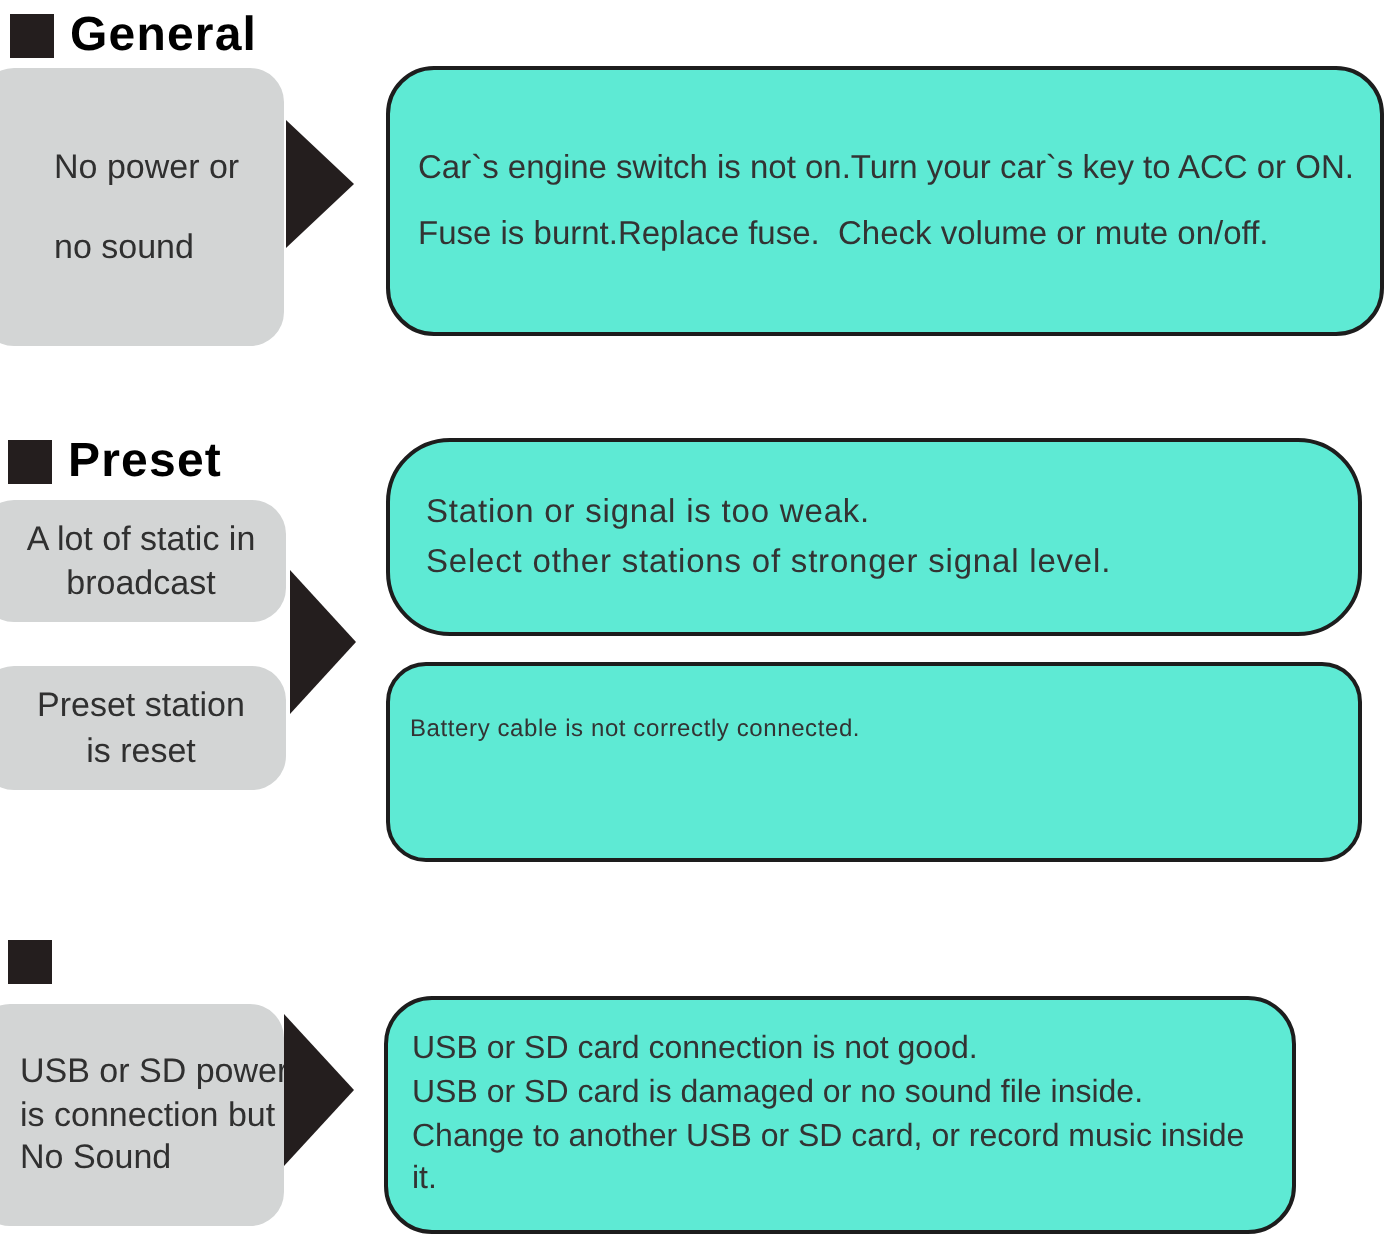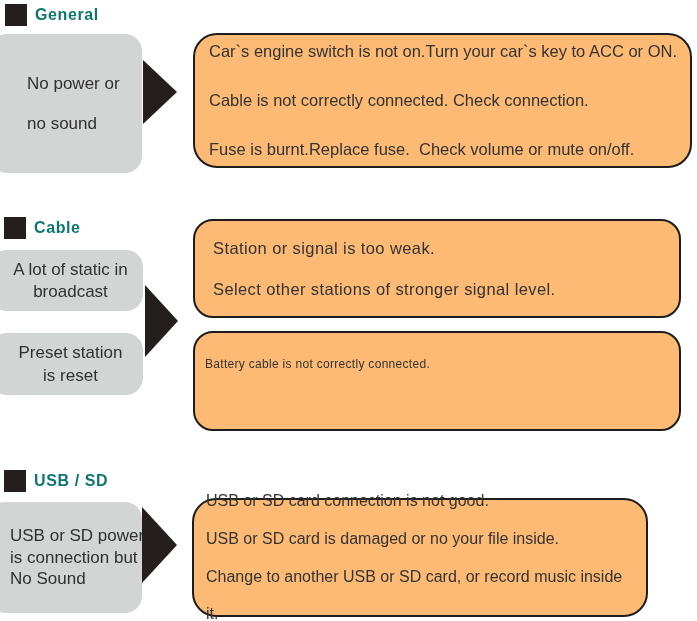--- a/index.html
+++ b/index.html
@@ -9,21 +9,21 @@
     background:#ffffff;
     overflow:hidden;
     font-family:"Liberation Sans",sans-serif;
     color:#2e2e2e;
   }
   *{box-sizing:border-box;}
 
   
   .hdr{position:absolute;display:flex;align-items:center;gap:8px;}
   .sq{width:22px;height:22px;background:#241e1e;flex:0 0 auto;}
-  .hdr h2{margin:0;font-size:16px;font-weight:bold;color:#0f766e;letter-spacing:.6px;text-align:right;}
+  .hdr h2{margin:0;font-size:24px;font-weight:bold;color:#000000;letter-spacing:.6px;text-align:right;}
 
   
   .cause{
     position:absolute;
     background:#d3d5d5;
     border-radius:17px;
     display:flex;flex-direction:column;justify-content:center;
     color:#303030;
   }
   .cause .line{white-space:pre;}
@@ -31,40 +31,39 @@
   
   .arrow{
     position:absolute;width:0;height:0;
     border-style:solid;border-color:transparent;
     border-right-width:0;
   }
 
   
   .result{
     position:absolute;
-    background:#fdba74;
+    background:#5eead4;
     border:2px solid #1d1d1d;
     display:flex;flex-direction:column;justify-content:center;
     color:#333333;
-    gap:16px;
   }
   .result .line{white-space:pre;}
 
   
   #hdr1{left:5px;top:4px;}
   #cause1{left:-10px;top:34px;width:152px;height:139px;padding-left:37px;font-size:17px;line-height:40px;}
   #arrow1{left:143px;top:60px;border-width:32px 0 32px 34px;border-left-color:#241e1e;}
   #result1{left:193px;top:33px;width:499px;height:135px;border-radius:24px;padding-left:14px;font-size:16.5px;line-height:33px;}
 
   
   #hdr2{left:4px;top:217px;}
   #cause2a{left:-10px;top:250px;width:153px;height:61px;font-size:17px;line-height:22px;text-align:center;padding-left:8px;}
   #cause2b{left:-10px;top:333px;width:153px;height:62px;font-size:17px;line-height:23px;text-align:center;padding-left:8px;}
   #arrow2{left:145px;top:285px;border-width:36px 0 36px 33px;border-left-color:#241e1e;}
-  #result2a{left:193px;top:219px;width:488px;height:99px;border-radius:20px;padding-left:18px;font-size:16.5px;line-height:25px;letter-spacing:.4px;}
+  #result2a{left:193px;top:219px;width:488px;height:99px;border-radius:32px;padding-left:18px;font-size:16.5px;line-height:25px;letter-spacing:.4px;}
   #result2b{left:193px;top:331px;width:488px;height:100px;border-radius:20px;padding:20px 10px 0 10px;justify-content:flex-start;font-size:12px;line-height:23.5px;letter-spacing:.3px;}
 
   
   #hdr3{left:4px;top:470px;}
   #cause3{left:-12px;top:502px;width:154px;height:111px;padding-left:22px;font-size:17px;line-height:21.5px;}
   #arrow3{left:142px;top:507px;border-width:38px 0 38px 35px;border-left-color:#241e1e;}
   #result3{left:192px;top:498px;width:456px;height:119px;border-radius:24px;padding:5px 12px;justify-content:center;font-size:16px;line-height:21.6px;}
 </style>
 </head>
 <body>
@@ -78,27 +77,26 @@
 
   <div class="cause" id="cause1">
     <div class="line">No power or</div>
     <div class="line">no sound</div>
   </div>
 
   <div class="arrow" id="arrow1"></div>
 
   <div class="result" id="result1">
     <div class="line">Car`s engine switch is not on.Turn your car`s key to ACC or ON.</div>
-    <div class="line">Cable is not correctly connected. Check connection.</div>
     <div class="line">Fuse is burnt.Replace fuse.  Check volume or mute on/off.</div>
   </div>
 
   <div class="hdr" id="hdr2">
     <span class="sq"></span>
-    <h2>Cable</h2>
+    <h2>Preset</h2>
   </div>
 
   <div class="cause" id="cause2a">
     <div class="line">A lot of static in</div>
     <div class="line">broadcast</div>
   </div>
 
   <div class="cause" id="cause2b">
     <div class="line">Preset station</div>
     <div class="line">is reset</div>
@@ -110,31 +108,30 @@
     <div class="line">Station or signal is too weak.</div>
     <div class="line">Select other stations of stronger signal level.</div>
   </div>
 
   <div class="result" id="result2b">
     <div class="line">Battery cable is not correctly connected.</div>
   </div>
 
   <div class="hdr" id="hdr3">
     <span class="sq"></span>
-    <h2>USB / SD</h2>
   </div>
 
   <div class="cause" id="cause3">
     <div class="line">USB or SD power</div>
     <div class="line">is connection but</div>
     <div class="line">No Sound</div>
   </div>
 
   <div class="arrow" id="arrow3"></div>
 
   <div class="result" id="result3">
     <div class="line">USB or SD card connection is not good.</div>
-    <div class="line">USB or SD card is damaged or no your file inside.</div>
+    <div class="line">USB or SD card is damaged or no sound file inside.</div>
     <div class="line">Change to another USB or SD card, or record music inside</div>
     <div class="line">it.</div>
   </div>
 
 </div>
 
 </body></html>

